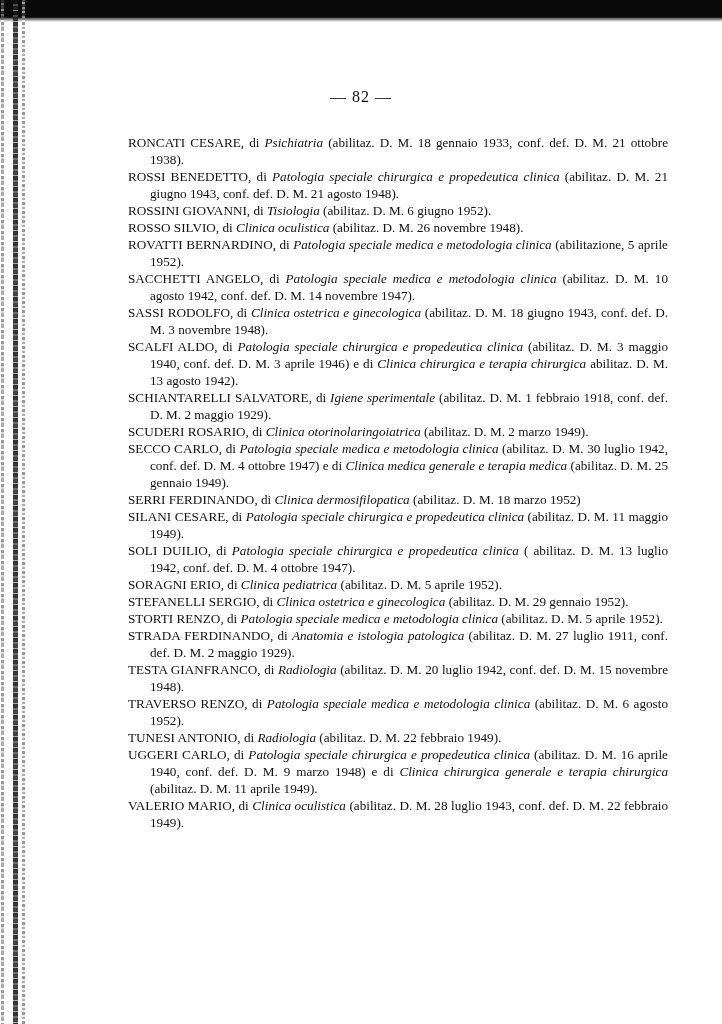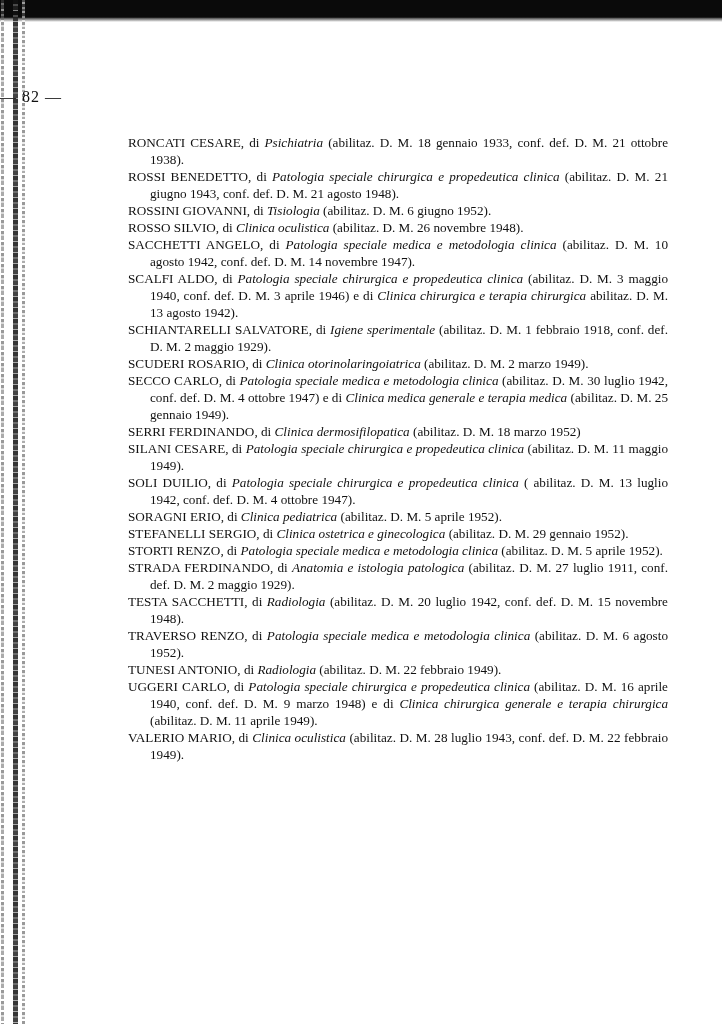--- a/index.html
+++ b/index.html
@@ -44,20 +44,21 @@
     }
     .binding .b3 {
       position: absolute; left: 22px; top: 0; width: 3px; height: 1024px;
       background: repeating-linear-gradient(#777 0 2px, #fff 2px 4px, #555 4px 7px, #ddd 7px 9px);
       opacity: 0.6;
     }
     .page-number {
       position: absolute;
       left: 0; width: 722px;
       top: 88px;
+      text-align: center;
       font-size: 16px;
       letter-spacing: 1px;
     }
     .entries {
       position: absolute;
       left: 128px;
       top: 134px;
       width: 540px;
       font-size: 13.2px;
       line-height: 17px;
@@ -83,30 +84,32 @@
   <div class="b3"></div>
 </div>
 
 <div class="page-number">— 82 —</div>
 
 <div class="entries" id="entries">
     <p class="entry"><span class="name">RONCATI CESARE,</span><span class="details"> di </span><span class="subject">Psichiatria</span><span class="details"> (abilitaz. D. M. 18 gennaio 1933, conf. def. D. M. 21 ottobre 1938).</span></p>
     <p class="entry"><span class="name">ROSSI BENEDETTO,</span><span class="details"> di </span><span class="subject">Patologia speciale chirurgica e propedeutica clinica</span><span class="details"> (abilitaz. D. M. 21 giugno 1943, conf. def. D. M. 21 agosto 1948).</span></p>
     <p class="entry"><span class="name">ROSSINI GIOVANNI,</span><span class="details"> di </span><span class="subject">Tisiologia</span><span class="details"> (abilitaz. D. M. 6 giugno 1952).</span></p>
     <p class="entry"><span class="name">ROSSO SILVIO,</span><span class="details"> di </span><span class="subject">Clinica oculistica</span><span class="details"> (abilitaz. D. M. 26 novembre 1948).</span></p>
+    <p class="entry"><span class="name">ROVATTI BERNARDINO,</span><span class="details"> di </span><span class="subject">Patologia speciale medica e metodologia clinica</span><span class="details"> (abilitazione, 5 aprile 1952).</span></p>
     <p class="entry"><span class="name">SACCHETTI ANGELO,</span><span class="details"> di </span><span class="subject">Patologia speciale medica e metodologia clinica</span><span class="details"> (abilitaz. D. M. 10 agosto 1942, conf. def. D. M. 14 novembre 1947).</span></p>
+    <p class="entry"><span class="name">SASSI RODOLFO,</span><span class="details"> di </span><span class="subject">Clinica ostetrica e ginecologica</span><span class="details"> (abilitaz. D. M. 18 giugno 1943, conf. def. D. M. 3 novembre 1948).</span></p>
     <p class="entry"><span class="name">SCALFI ALDO,</span><span class="details"> di </span><span class="subject">Patologia speciale chirurgica e propedeutica clinica</span><span class="details"> (abilitaz. D. M. 3 maggio 1940, conf. def. D. M. 3 aprile 1946) e di </span><span class="subject">Clinica chirurgica e terapia chirurgica</span><span class="details"> abilitaz. D. M. 13 agosto 1942).</span></p>
     <p class="entry"><span class="name">SCHIANTARELLI SALVATORE,</span><span class="details"> di </span><span class="subject">Igiene sperimentale</span><span class="details"> (abilitaz. D. M. 1 febbraio 1918, conf. def. D. M. 2 maggio 1929).</span></p>
     <p class="entry"><span class="name">SCUDERI ROSARIO,</span><span class="details"> di </span><span class="subject">Clinica otorinolaringoiatrica</span><span class="details"> (abilitaz. D. M. 2 marzo 1949).</span></p>
     <p class="entry"><span class="name">SECCO CARLO,</span><span class="details"> di </span><span class="subject">Patologia speciale medica e metodologia clinica</span><span class="details"> (abilitaz. D. M. 30 luglio 1942, conf. def. D. M. 4 ottobre 1947) e di </span><span class="subject">Clinica medica generale e terapia medica</span><span class="details"> (abilitaz. D. M. 25 gennaio 1949).</span></p>
     <p class="entry"><span class="name">SERRI FERDINANDO,</span><span class="details"> di </span><span class="subject">Clinica dermosifilopatica</span><span class="details"> (abilitaz. D. M. 18 marzo 1952)</span></p>
     <p class="entry"><span class="name">SILANI CESARE,</span><span class="details"> di </span><span class="subject">Patologia speciale chirurgica e propedeutica clinica</span><span class="details"> (abilitaz. D. M. 11 maggio 1949).</span></p>
     <p class="entry"><span class="name">SOLI DUILIO,</span><span class="details"> di </span><span class="subject">Patologia speciale chirurgica e propedeutica clinica</span><span class="details"> ( abilitaz. D. M. 13 luglio 1942, conf. def. D. M. 4 ottobre 1947).</span></p>
     <p class="entry"><span class="name">SORAGNI ERIO,</span><span class="details"> di </span><span class="subject">Clinica pediatrica</span><span class="details"> (abilitaz. D. M. 5 aprile 1952).</span></p>
     <p class="entry"><span class="name">STEFANELLI SERGIO,</span><span class="details"> di </span><span class="subject">Clinica ostetrica e ginecologica</span><span class="details"> (abilitaz. D. M. 29 gennaio 1952).</span></p>
     <p class="entry"><span class="name">STORTI RENZO,</span><span class="details"> di </span><span class="subject">Patologia speciale medica e metodologia clinica</span><span class="details"> (abilitaz. D. M. 5 aprile 1952).</span></p>
     <p class="entry"><span class="name">STRADA FERDINANDO,</span><span class="details"> di </span><span class="subject">Anatomia e istologia patologica</span><span class="details"> (abilitaz. D. M. 27 luglio 1911, conf. def. D. M. 2 maggio 1929).</span></p>
-    <p class="entry"><span class="name">TESTA SACCHETTI,</span><span class="details"> di </span><span class="subject">Radiologia</span><span class="details"> (abilitaz. D. M. 20 luglio 1942, conf. def. D. M. 15 novembre 1948).</span></p>
+    <p class="entry"><span class="name">TESTA GIANFRANCO,</span><span class="details"> di </span><span class="subject">Radiologia</span><span class="details"> (abilitaz. D. M. 20 luglio 1942, conf. def. D. M. 15 novembre 1948).</span></p>
     <p class="entry"><span class="name">TRAVERSO RENZO,</span><span class="details"> di </span><span class="subject">Patologia speciale medica e metodologia clinica</span><span class="details"> (abilitaz. D. M. 6 agosto 1952).</span></p>
     <p class="entry"><span class="name">TUNESI ANTONIO,</span><span class="details"> di </span><span class="subject">Radiologia</span><span class="details"> (abilitaz. D. M. 22 febbraio 1949).</span></p>
     <p class="entry"><span class="name">UGGERI CARLO,</span><span class="details"> di </span><span class="subject">Patologia speciale chirurgica e propedeutica clinica</span><span class="details"> (abilitaz. D. M. 16 aprile 1940, conf. def. D. M. 9 marzo 1948) e di </span><span class="subject">Clinica chirurgica generale e terapia chirurgica</span><span class="details"> (abilitaz. D. M. 11 aprile 1949).</span></p>
     <p class="entry"><span class="name">VALERIO MARIO,</span><span class="details"> di </span><span class="subject">Clinica oculistica</span><span class="details"> (abilitaz. D. M. 28 luglio 1943, conf. def. D. M. 22 febbraio 1949).</span></p>
   </div>
 
 </body></html>

